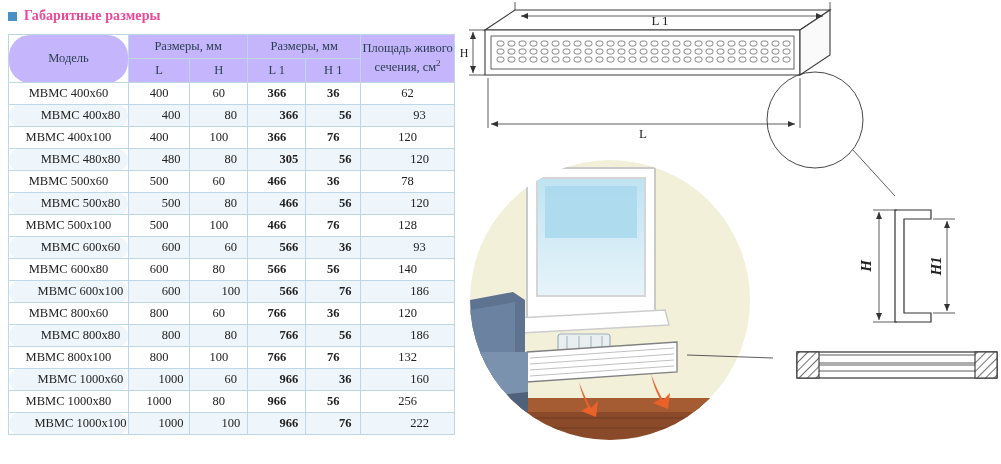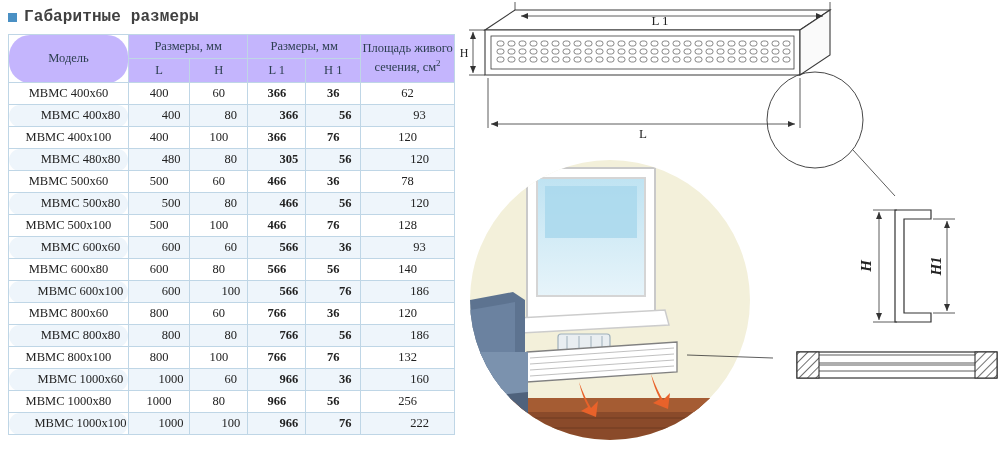--- a/index.html
+++ b/index.html
@@ -25,24 +25,24 @@
     align-items: center;
     gap: 7px;
   }
   .title-bullet {
     width: 9px;
     height: 9px;
     background: #4a90c4;
     display: block;
   }
   .title-text {
-    font-family: Liberation Mono, monospace;
+    font-family: Liberation Serif, serif;
     font-weight: bold;
-    font-size: 16px;
-    color: #404040;
+    font-size: 14px;
+    color: #ec4899;
     letter-spacing: 0.1px;
   }
 
   
   .table-wrap {
     position: absolute;
     left: 8px;
     top: 34px;
     width: 447px;
   }

